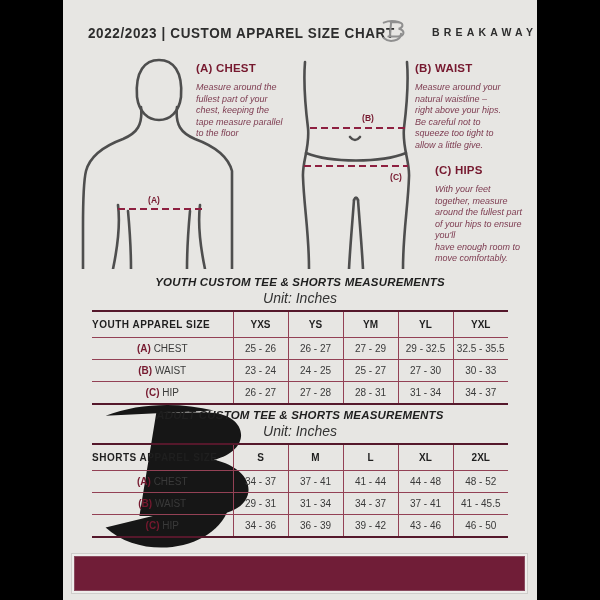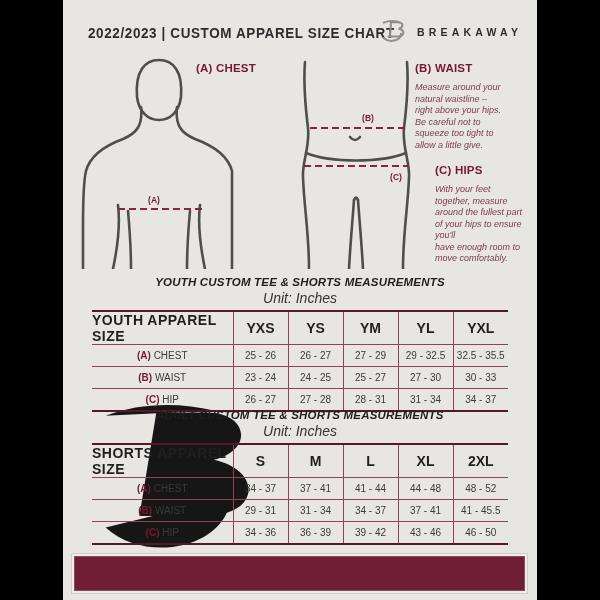--- a/index.html
+++ b/index.html
@@ -3,21 +3,21 @@
 <meta charset="utf-8">
 <style>
   html,body{margin:0;padding:0;background:#000;}
   .canvas{position:relative;width:600px;height:600px;background:#000;overflow:hidden;
           font-family:"Liberation Sans",sans-serif;}
   .page{position:absolute;left:63px;top:0;width:474px;height:600px;background:#e7e6e3;}
 
   
   .hdr-title{position:absolute;left:25px;top:25px;font-size:13.5px;font-weight:bold;
              color:#2d2d2d;letter-spacing:.6px;transform:scaleY(1.12);transform-origin:left top;}
-  .brand{position:absolute;left:315px;top:18px;display:flex;align-items:center;gap:7px;}
+  .brand{position:absolute;left:315px;top:18px;display:flex;align-items:center;gap:22px;}
   .brand svg{color:#8f8f8f;}
   .brand-name{font-size:10.5px;font-weight:bold;letter-spacing:4.2px;color:#2d2d2d;}
 
   
   .instr{position:absolute;width:116px;}
   .instr h3{margin:0 0 8px 0;font-size:11.5px;font-weight:bold;color:#76192f;letter-spacing:.2px;}
   .instr p{margin:0;font-size:9px;line-height:11.5px;font-style:italic;color:#7d3b50;white-space:pre-line;}
   .instr-chest{left:133px;top:62px;width:110px;}
   .instr-waist{left:352px;top:62px;}
   .instr-hips{left:372px;top:164px;}
@@ -38,21 +38,21 @@
   .tbl-unit{font-size:14px;font-style:italic;text-align:center;color:#333;margin-top:2px;}
   table.size{border-collapse:collapse;table-layout:fixed;width:416px;margin-top:4px;}
   table.size col.c-label{width:141px;}
   table.size th,table.size td{border:1px solid #934155;padding:0;color:#3a3a3a;background:transparent;}
   table.size th:first-child,table.size td:first-child{border-left:none;}
   table.size th:last-child,table.size td:last-child{border-right:none;}
   table.size tr.head th{border-top:2px solid #55182b;height:25px;}
   table.size tr:last-child td{border-bottom:2px solid #55182b;}
   table.size td{height:21px;font-size:10px;text-align:center;}
   th.lblcell{font-weight:normal;font-size:10px;text-align:left;padding-left:9px;letter-spacing:.5px;color:#333;}
-  table.size tr.head th{font-size:14px;font-weight:bold;color:#1f1f1f;}
+  table.size tr.head th{font-size:10px;font-weight:bold;color:#1f1f1f;}
   td.lblcell{text-align:left;padding-left:9px;font-size:10.5px;}
   .pfx{color:#76192f;font-weight:bold;}
 
   
   .watermark{position:absolute;left:2px;top:382px;z-index:0;color:#d4d3d0;opacity:.9;}
   .footer-bar{position:absolute;left:11px;top:556px;width:449px;height:33px;background:#701d37;
               border:1px solid #8a4a5e;box-shadow:0 0 0 2px #eeedeb,0 0 0 3px #cfcecb;z-index:2;}
 </style>
 </head>
 <body>
@@ -102,20 +102,25 @@
       <path d="M58 143 C56 170 54 192 53 212"></path>
       <path d="M62 143 C64 170 66 192 67 212"></path>
       <path class="dash" d="M14 71 L109 71"></path>
       <path class="dash" d="M8 109 L112 109"></path>
       <text x="72" y="64" text-anchor="middle">(B)</text>
       <text x="100" y="123" text-anchor="middle">(C)</text>
     </svg>
 
     <div class="instr instr-chest">
       <h3>(A) CHEST</h3>
+      <p>Measure around the
+fullest part of your
+chest, keeping the
+tape measure parallel
+to the floor</p>
     </div>
     <div class="instr instr-waist">
       <h3>(B) WAIST</h3>
       <p>Measure around your
 natural waistline –
 right above your hips.
 Be careful not to
 squeeze too tight to
 allow a little give.</p>
     </div>

